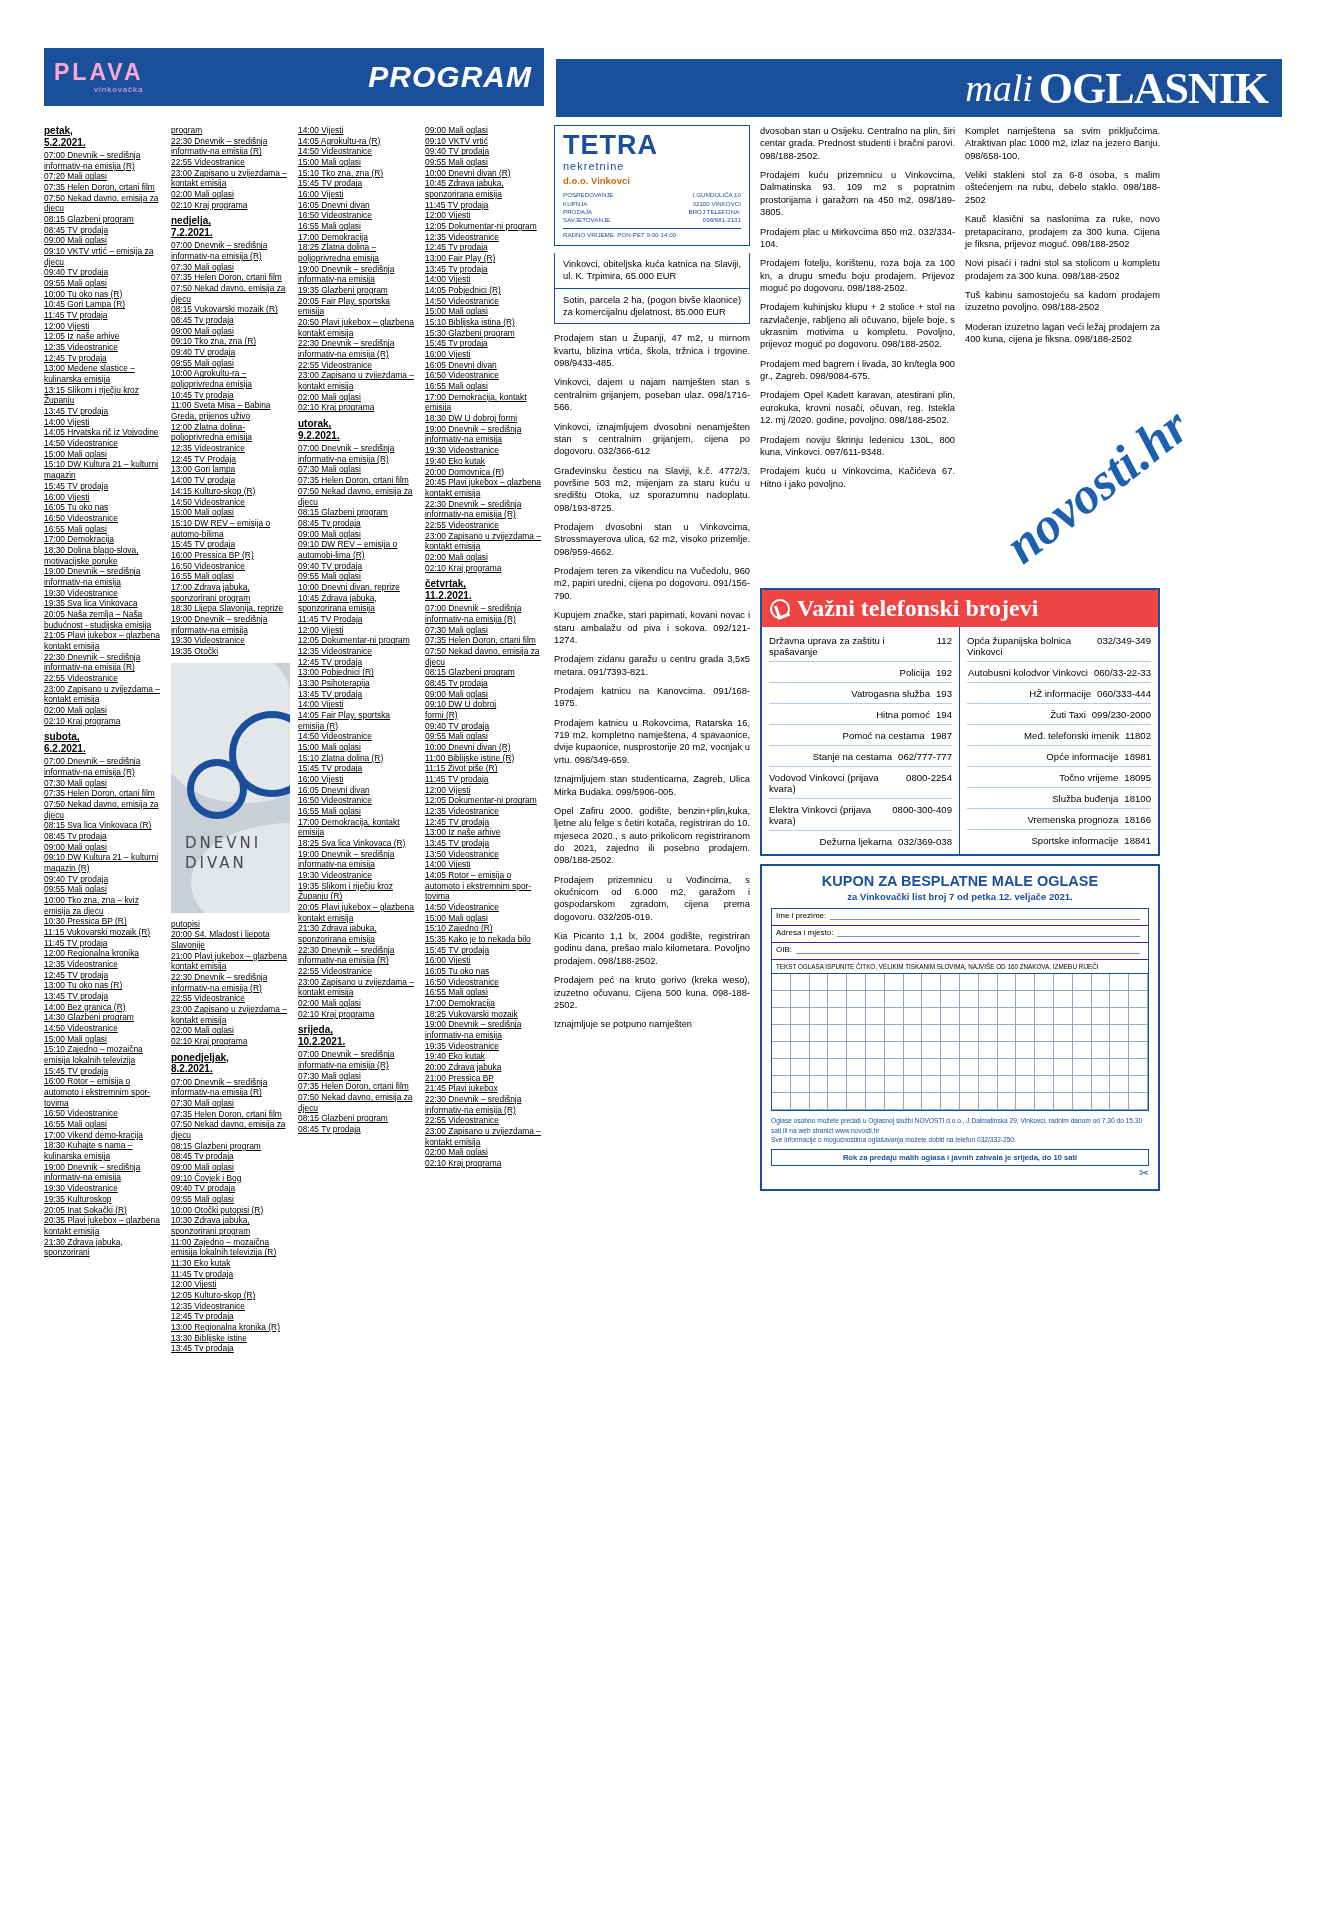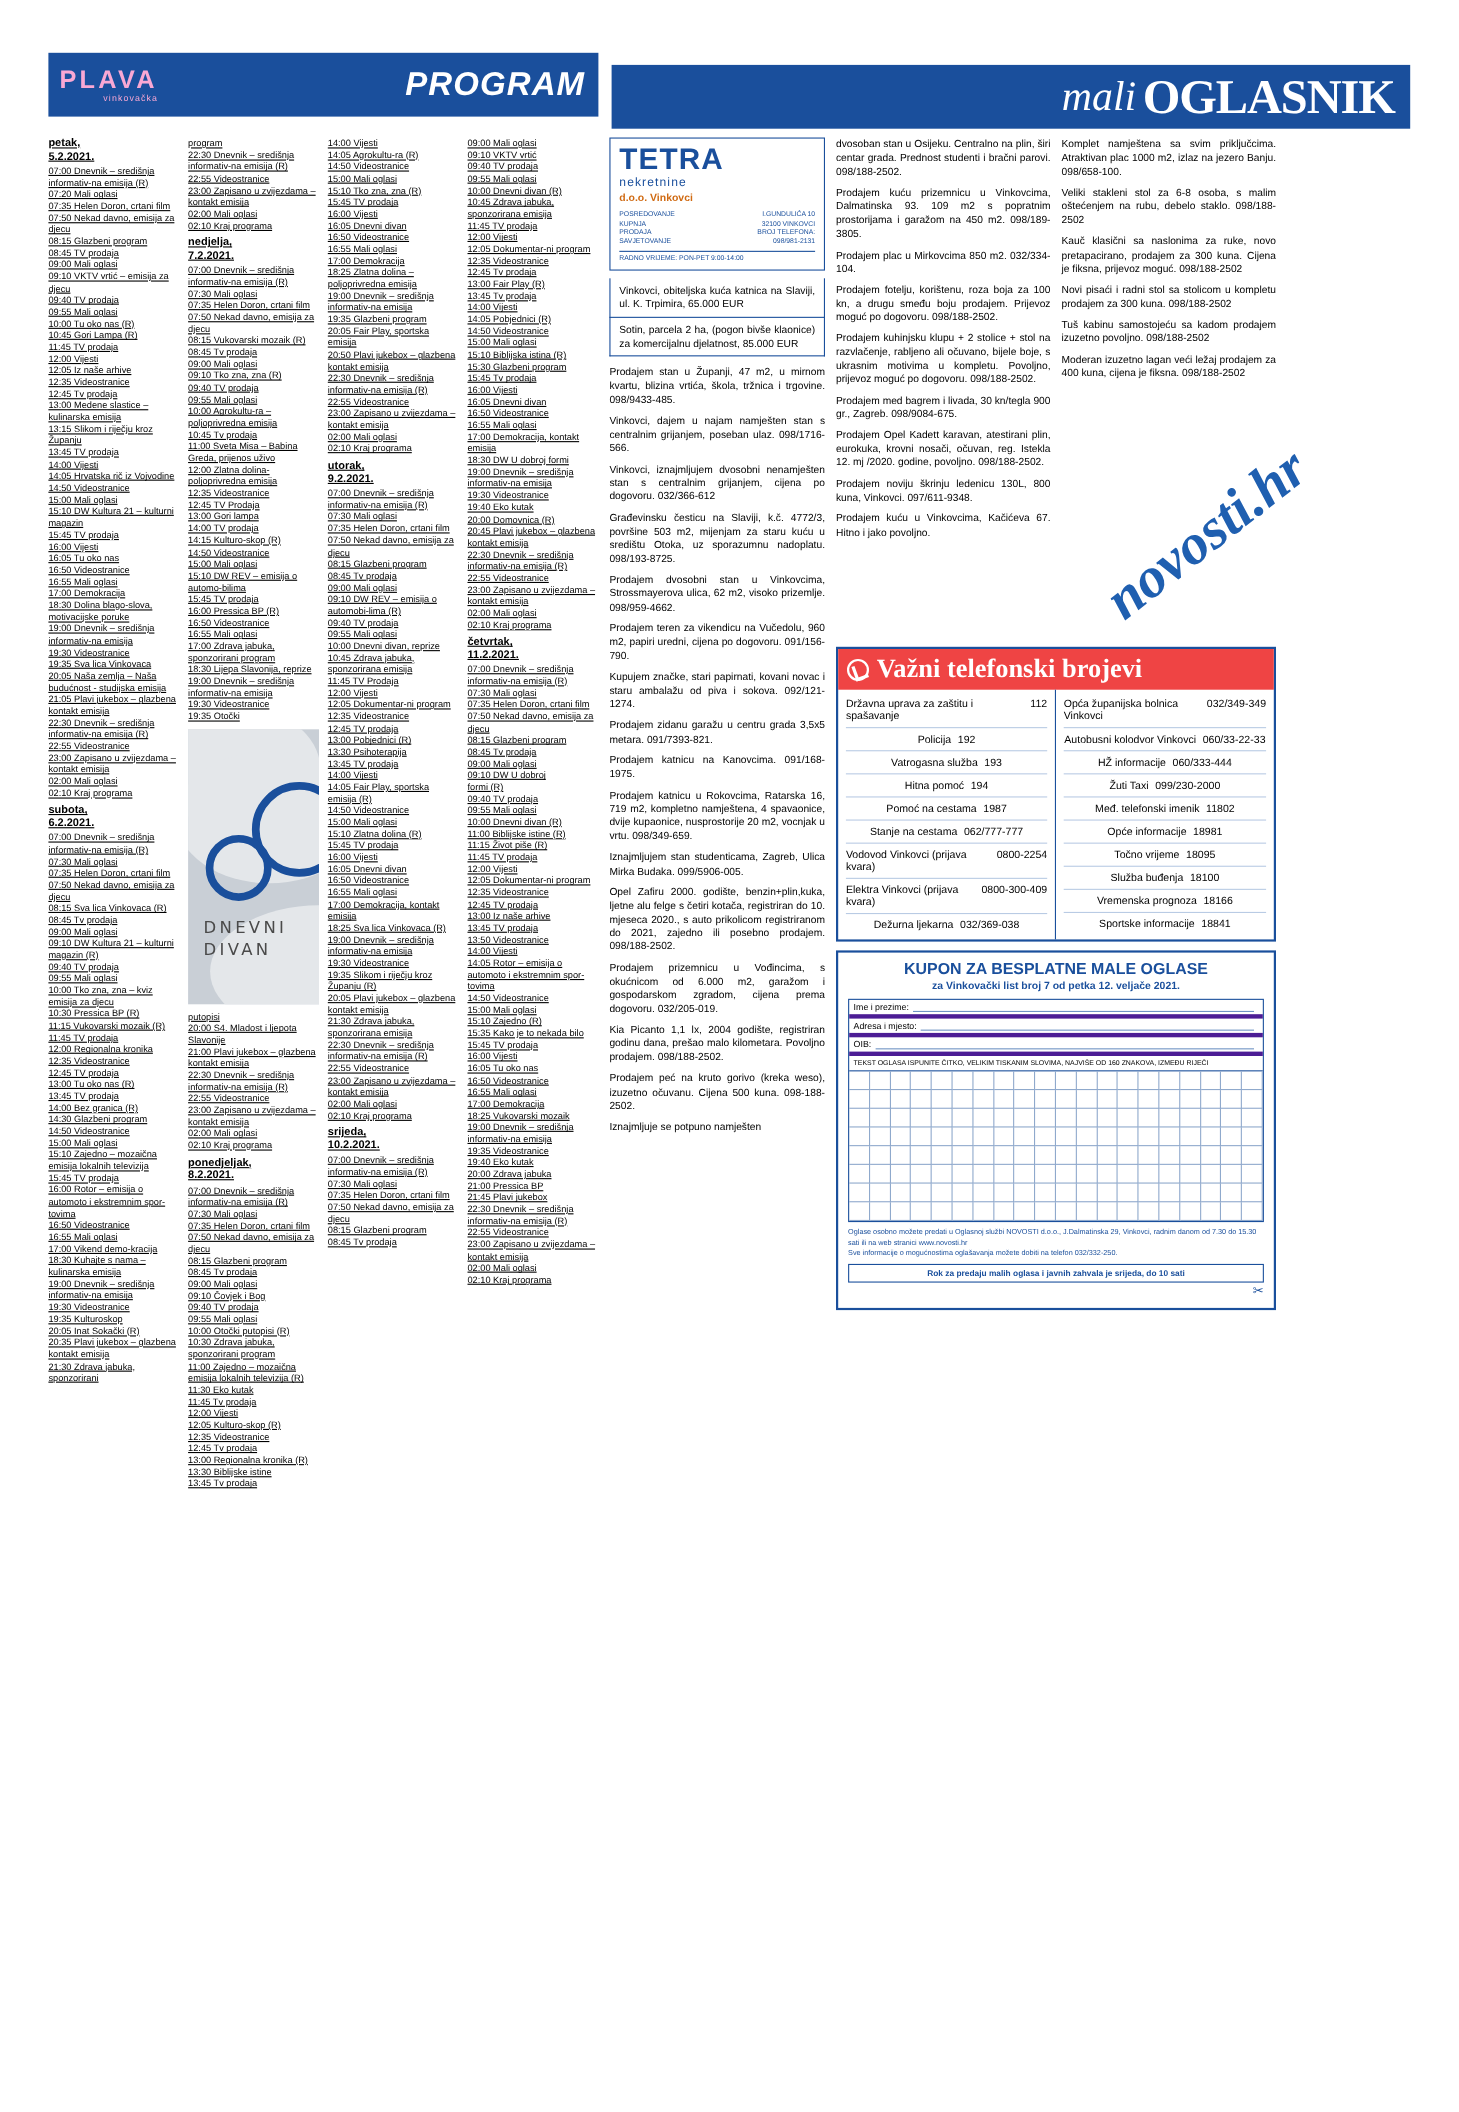--- a/index.html
+++ b/index.html
@@ -74,31 +74,31 @@
 
   
   .phones { border:2px solid #1a4f9c; margin-top:6px; }
   .phones-head { background:#ef4444; color:#fff; padding:5px 8px; display:flex; align-items:center; gap:7px; }
   .phones-head .ico { width:20px; height:20px; border:2px solid #fff; border-radius:50%; display:inline-block; position:relative; }
   .phones-head .ico:after{ content:""; position:absolute; left:4px; top:3px; width:9px; height:11px; border-left:3px solid #fff; border-bottom:3px solid #fff; transform:rotate(-20deg); }
   .phones-head .ttl { font-size:24px; font-weight:bold; font-family:"Liberation Serif", serif; }
   .phones-body { display:flex; }
   .phones-body .pcol { width:50%; padding:3px 7px; font-size:9.6px; }
   .phones-body .pcol:first-child { border-right:1px solid #1a4f9c; }
-  .prow { display:flex; justify-content:center; gap:6px; padding:4.5px 0; border-bottom:1px solid #b9cbe4; }
+  .prow { display:flex; justify-content:flex-end; gap:6px; padding:4.5px 0; border-bottom:1px solid #b9cbe4; }
   .prow:last-child { border-bottom:none; }
   .prow .pname { text-align:left; }
   .prow .pnum { text-align:right; white-space:nowrap; }
 
   
   .kupon { border:2px solid #1a4f9c; margin-top:8px; padding:7px 9px 9px 9px; }
   .kupon .k-t1 { color:#1a4f9c; font-weight:bold; font-size:14.5px; text-align:center; }
   .kupon .k-t2 { color:#1a4f9c; font-weight:bold; font-size:9.5px; text-align:center; margin-top:2px; }
   .kupon .k-form { border:1px solid #1a4f9c; margin-top:6px; }
-  .kfield { display:flex; align-items:center; border-bottom:4px solid #4c1d95; font-size:8px; padding:2px 4px; height:17px; }
+  .kfield { display:flex; align-items:flex-start; border-bottom:1px solid #4c1d95; font-size:8px; padding:2px 4px; height:17px; }
   .kfield span { margin-right:4px; }
   .kfield .line { flex:1; border-bottom:1px solid #6f93c4; height:9px; }
   .knote { font-size:6.3px; padding:3px 4px; border-bottom:1px solid #1a4f9c; }
   .grid { display:grid; grid-template-columns:repeat(20,1fr); }
   .grid div { height:17px; border-right:1px solid #8fa9cc; border-bottom:1px solid #8fa9cc; }
   .kupon .k-foot { font-size:6.6px; color:#1a4f9c; margin-top:5px; line-height:1.4; }
   .kupon .k-dead { border:1px solid #1a4f9c; margin-top:5px; text-align:center; font-size:7.6px; color:#1a4f9c; padding:3px; font-weight:bold; }
   .scissors { text-align:right; font-size:12px; color:#1a4f9c; }
 </style>
 </head>

